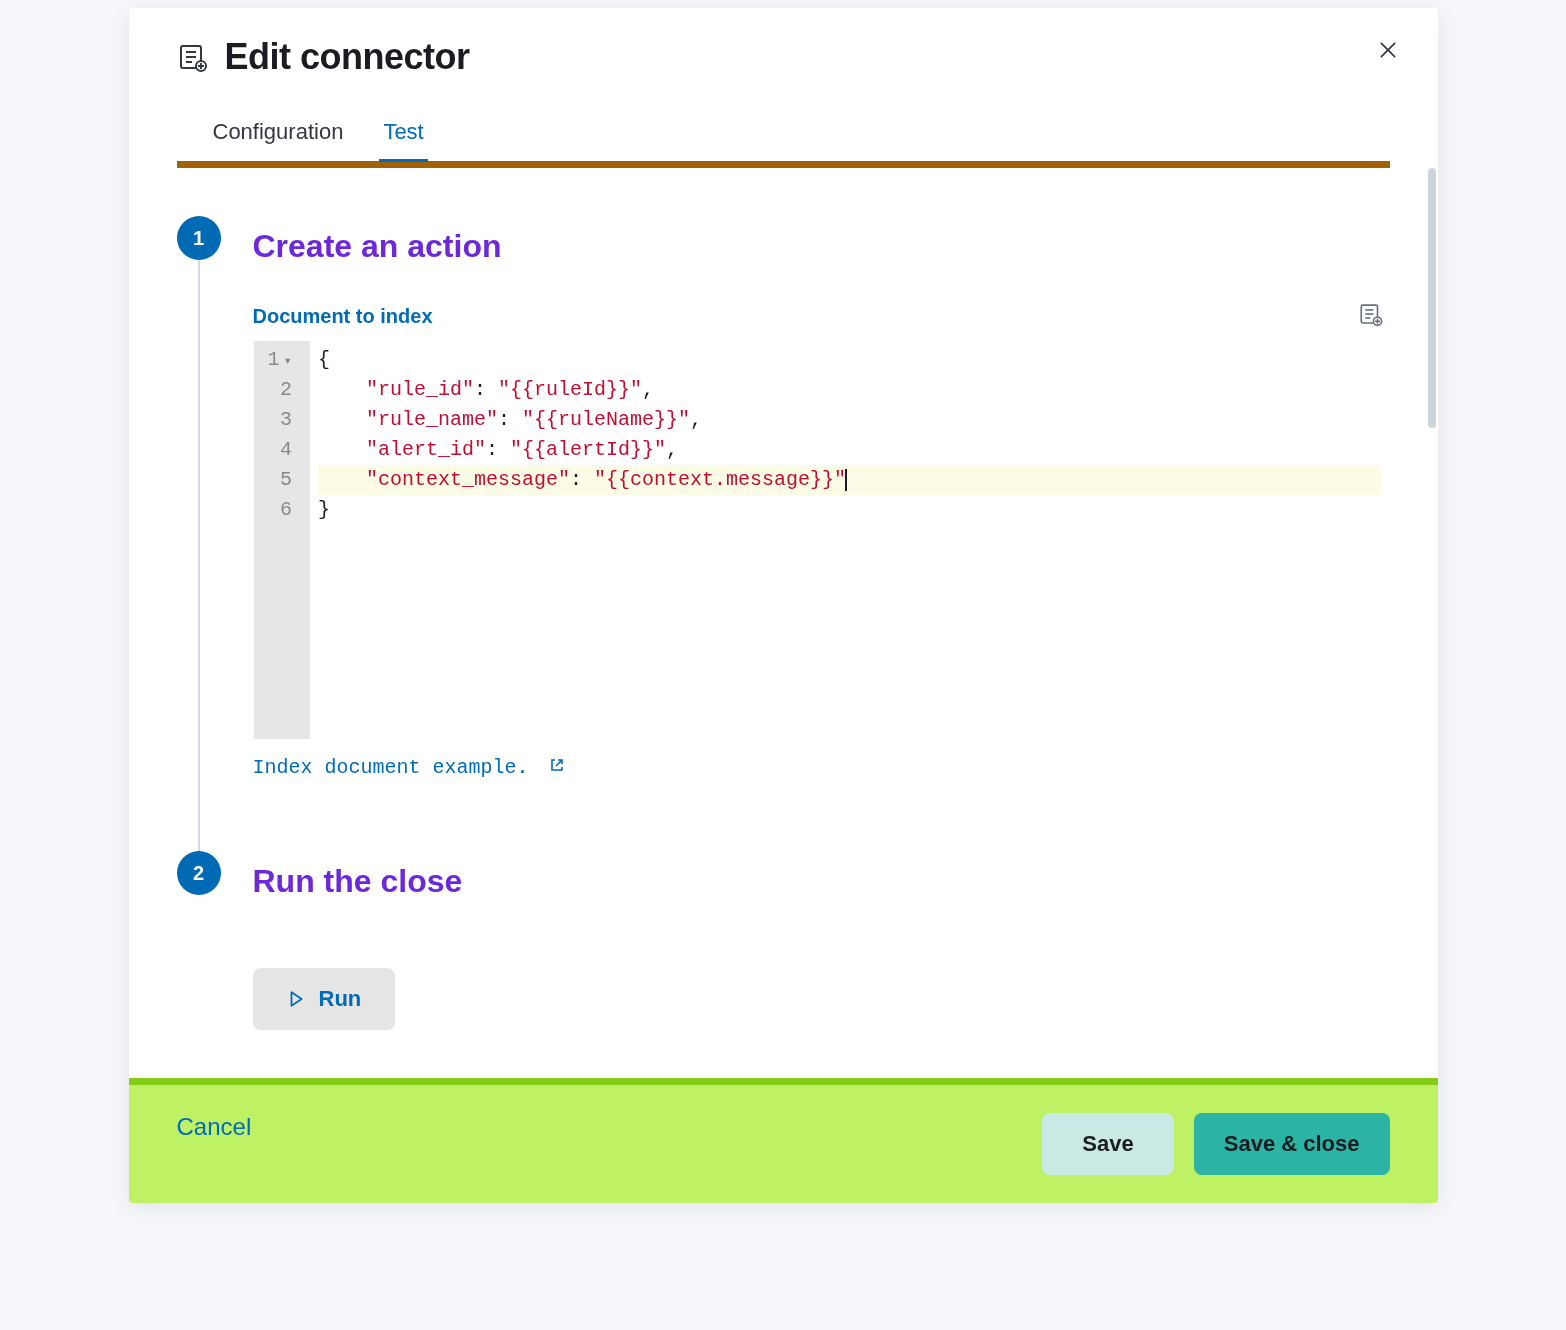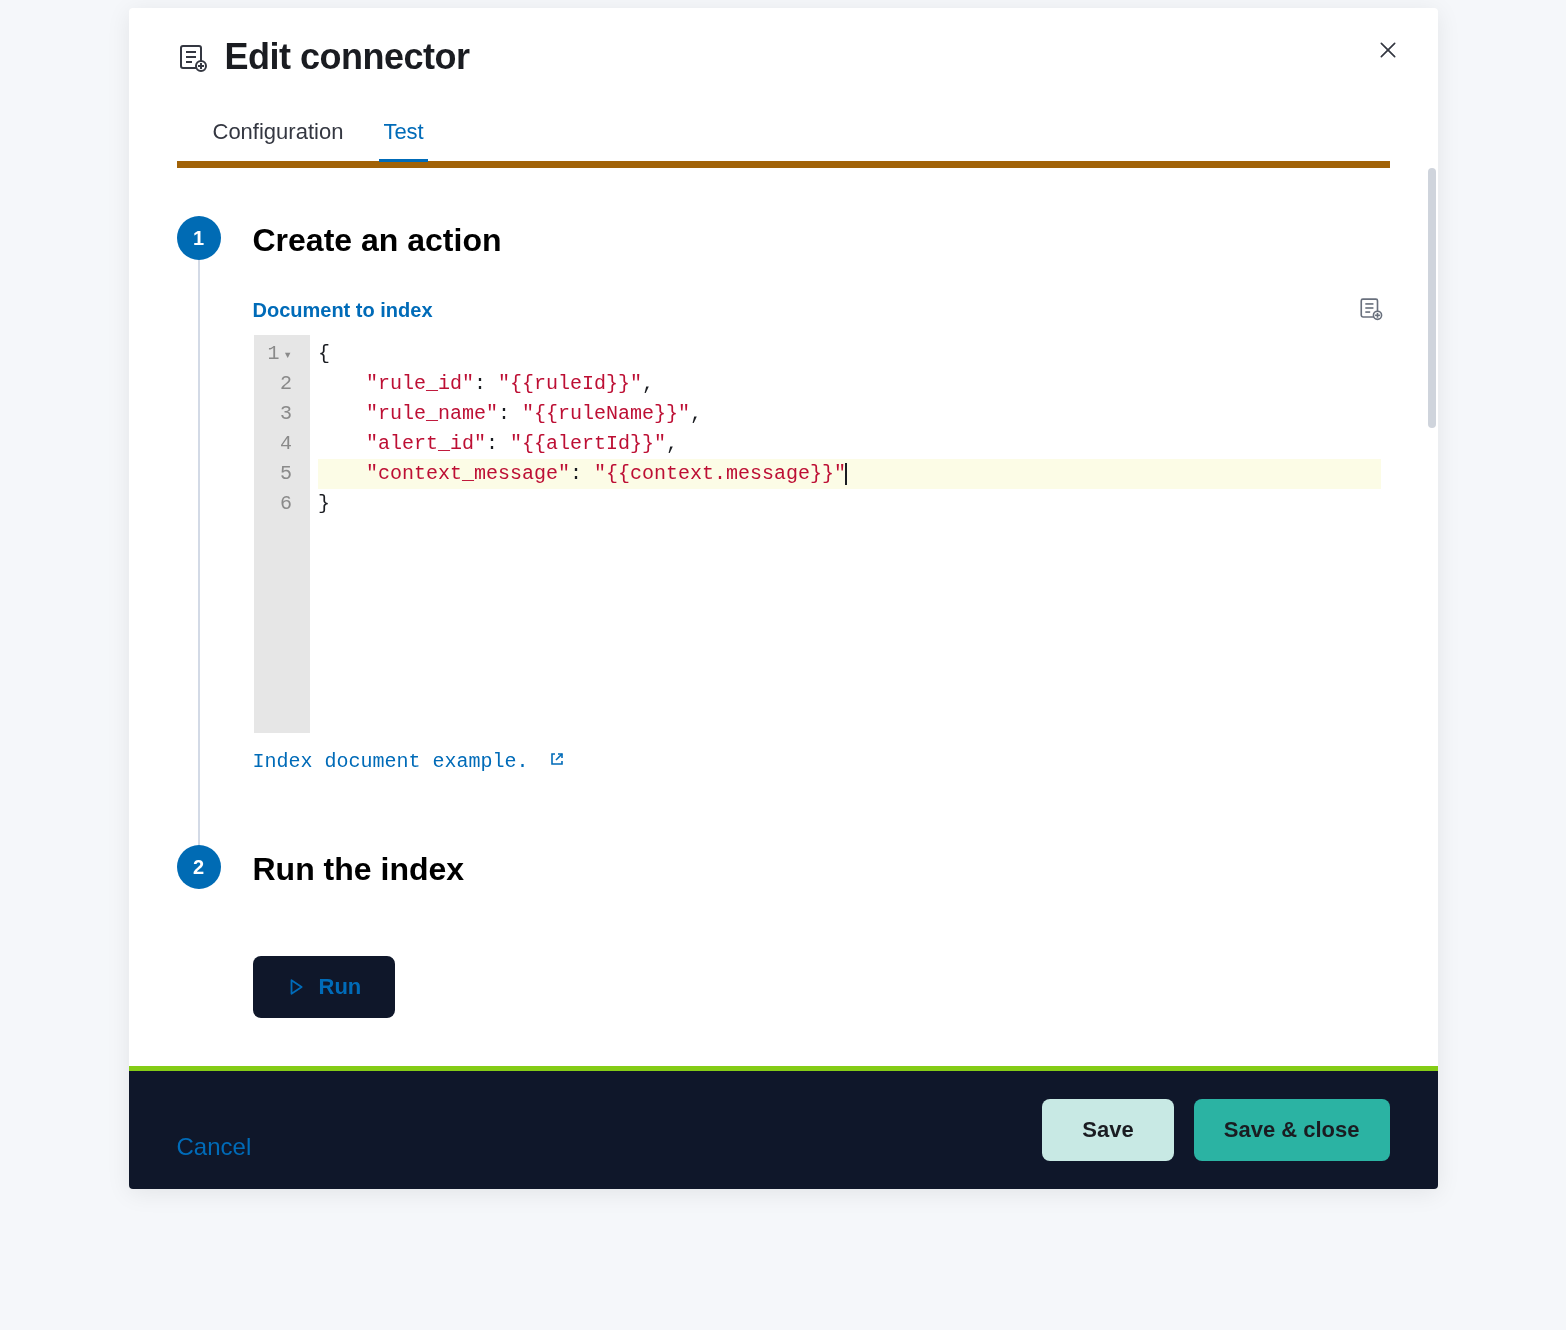--- a/index.html
+++ b/index.html
@@ -115,23 +115,23 @@
       bottom: -72px;
       background: #d3dae6;
       z-index: 1;
     }
     .step:last-of-type .step-connector { display: none; }
 
     .step-content { flex: 1; }
     .step-title {
       font-size: 32px;
       font-weight: 700;
-      color: #000000;
+      color: #6d28d9;
       margin-bottom: 40px;
-      margin-top: 6px;
+      margin-top: 12px;
     }
 
     .field-label {
       color: #006bb8;
       font-size: 20px;
       font-weight: 600;
       margin-bottom: 12px;
     }
     .editor-wrap {
       position: relative;
@@ -200,39 +200,39 @@
     .popout-icon {
       display: inline-block;
       margin-left: 8px;
       vertical-align: middle;
     }
 
     .run-btn {
       display: inline-flex;
       align-items: center;
       gap: 14px;
-      background: #0f172a;
+      background: #e5e5e5;
       color: #006bb8;
       border: none;
       border-radius: 8px;
       padding: 18px 34px;
       font-size: 22px;
       font-weight: 600;
       cursor: pointer;
       margin-top: 28px;
     }
     .run-btn svg { width: 18px; height: 18px; }
 
     .flyout-footer {
       display: flex;
       justify-content: space-between;
-      align-items: flex-end;
+      align-items: flex-start;
       padding: 28px 48px;
-      border-top: 5px solid #84cc16;
-      background: #0f172a;
+      border-top: 7px solid #84cc16;
+      background: #bef264;
     }
     .footer-left .cancel-link {
       color: #006bb8;
       font-size: 24px;
       font-weight: 500;
       cursor: pointer;
       background: transparent;
       border: none;
     }
     .footer-right {
@@ -343,21 +343,21 @@
             </a>
           </div>
         </div>
       </div>
     </div>
 
     <div class="step">
       <div class="step-number">2</div>
 
       <div class="step-content">
-        <h2 class="step-title">Run the index</h2>
+        <h2 class="step-title">Run the close</h2>
         <button class="run-btn">
           <svg viewBox="0 0 16 16" fill="none" stroke="#006bb8" stroke-width="1.6" stroke-linejoin="round">
             <path d="M4 2 L13 8 L4 14 Z"></path>
           </svg>
           <span>Run</span>
         </button>
       </div>
     </div>
 
   </div>

